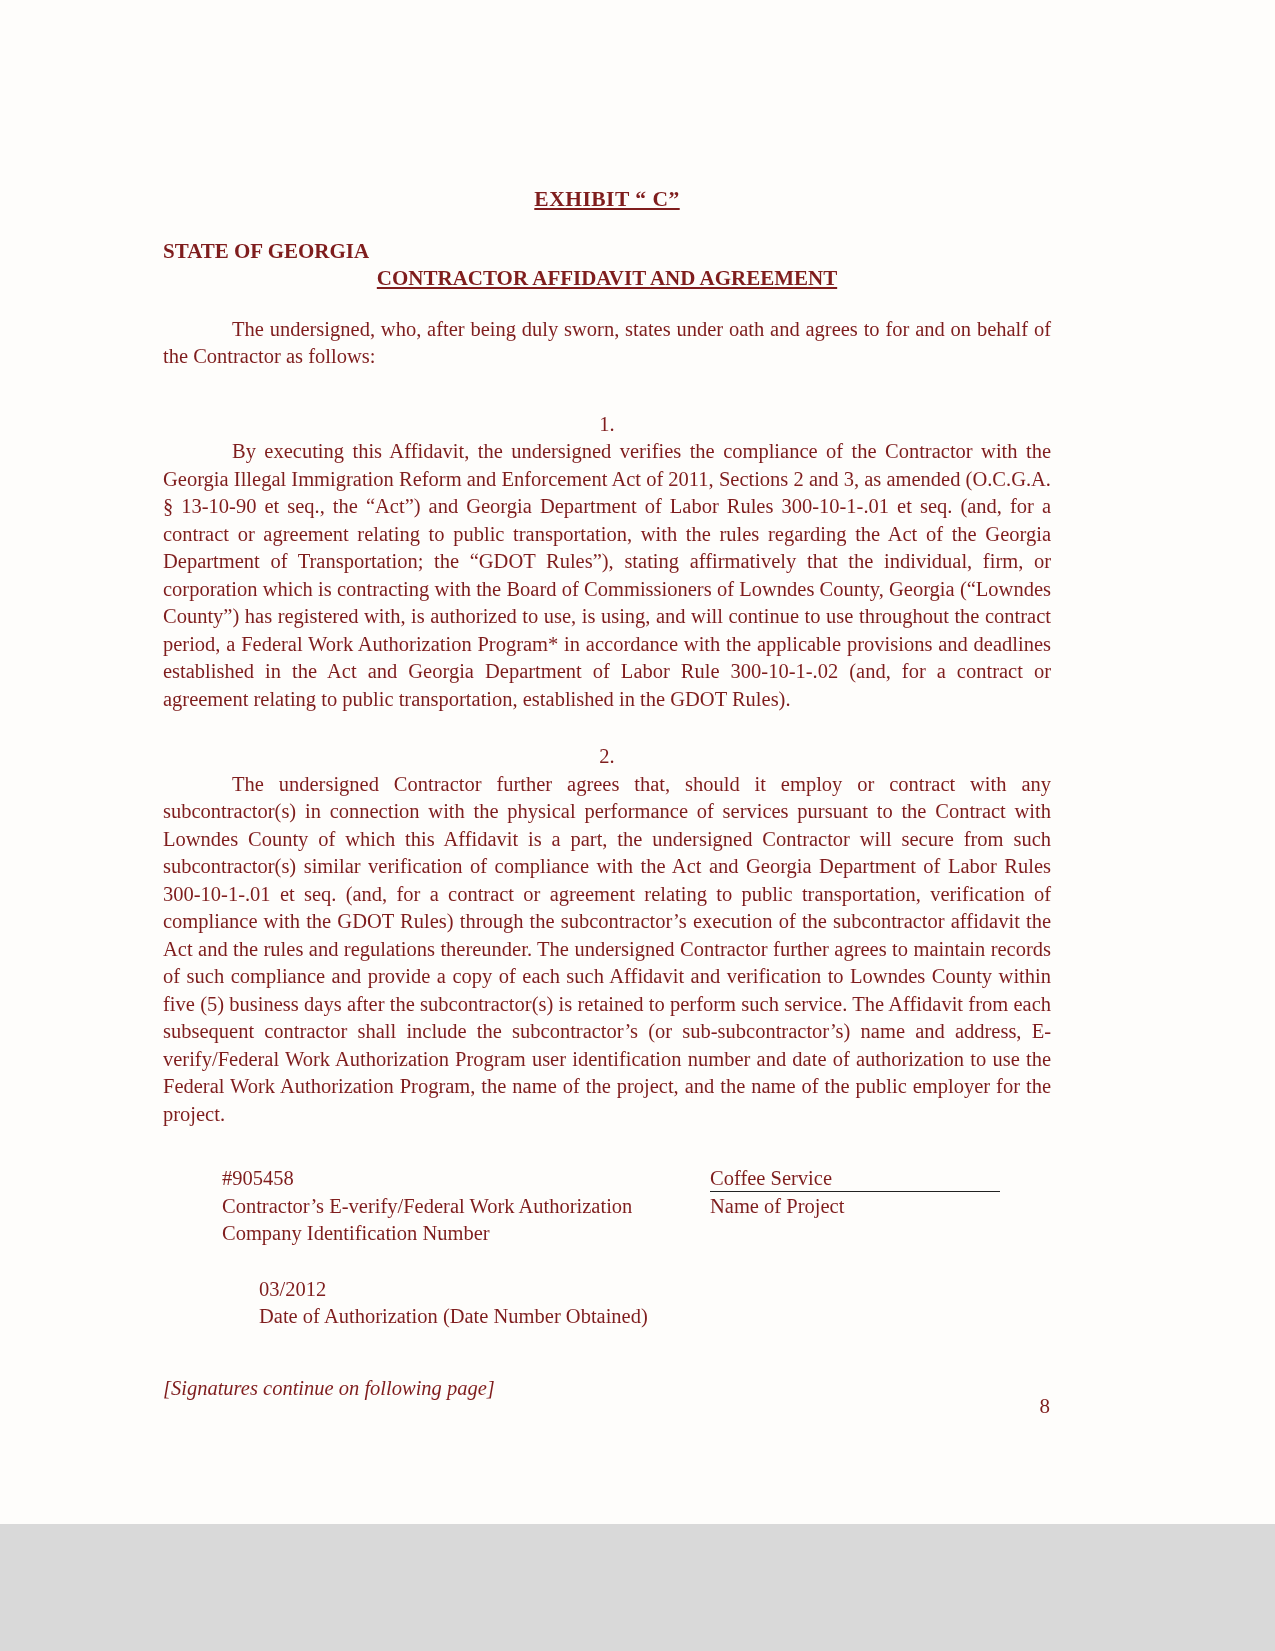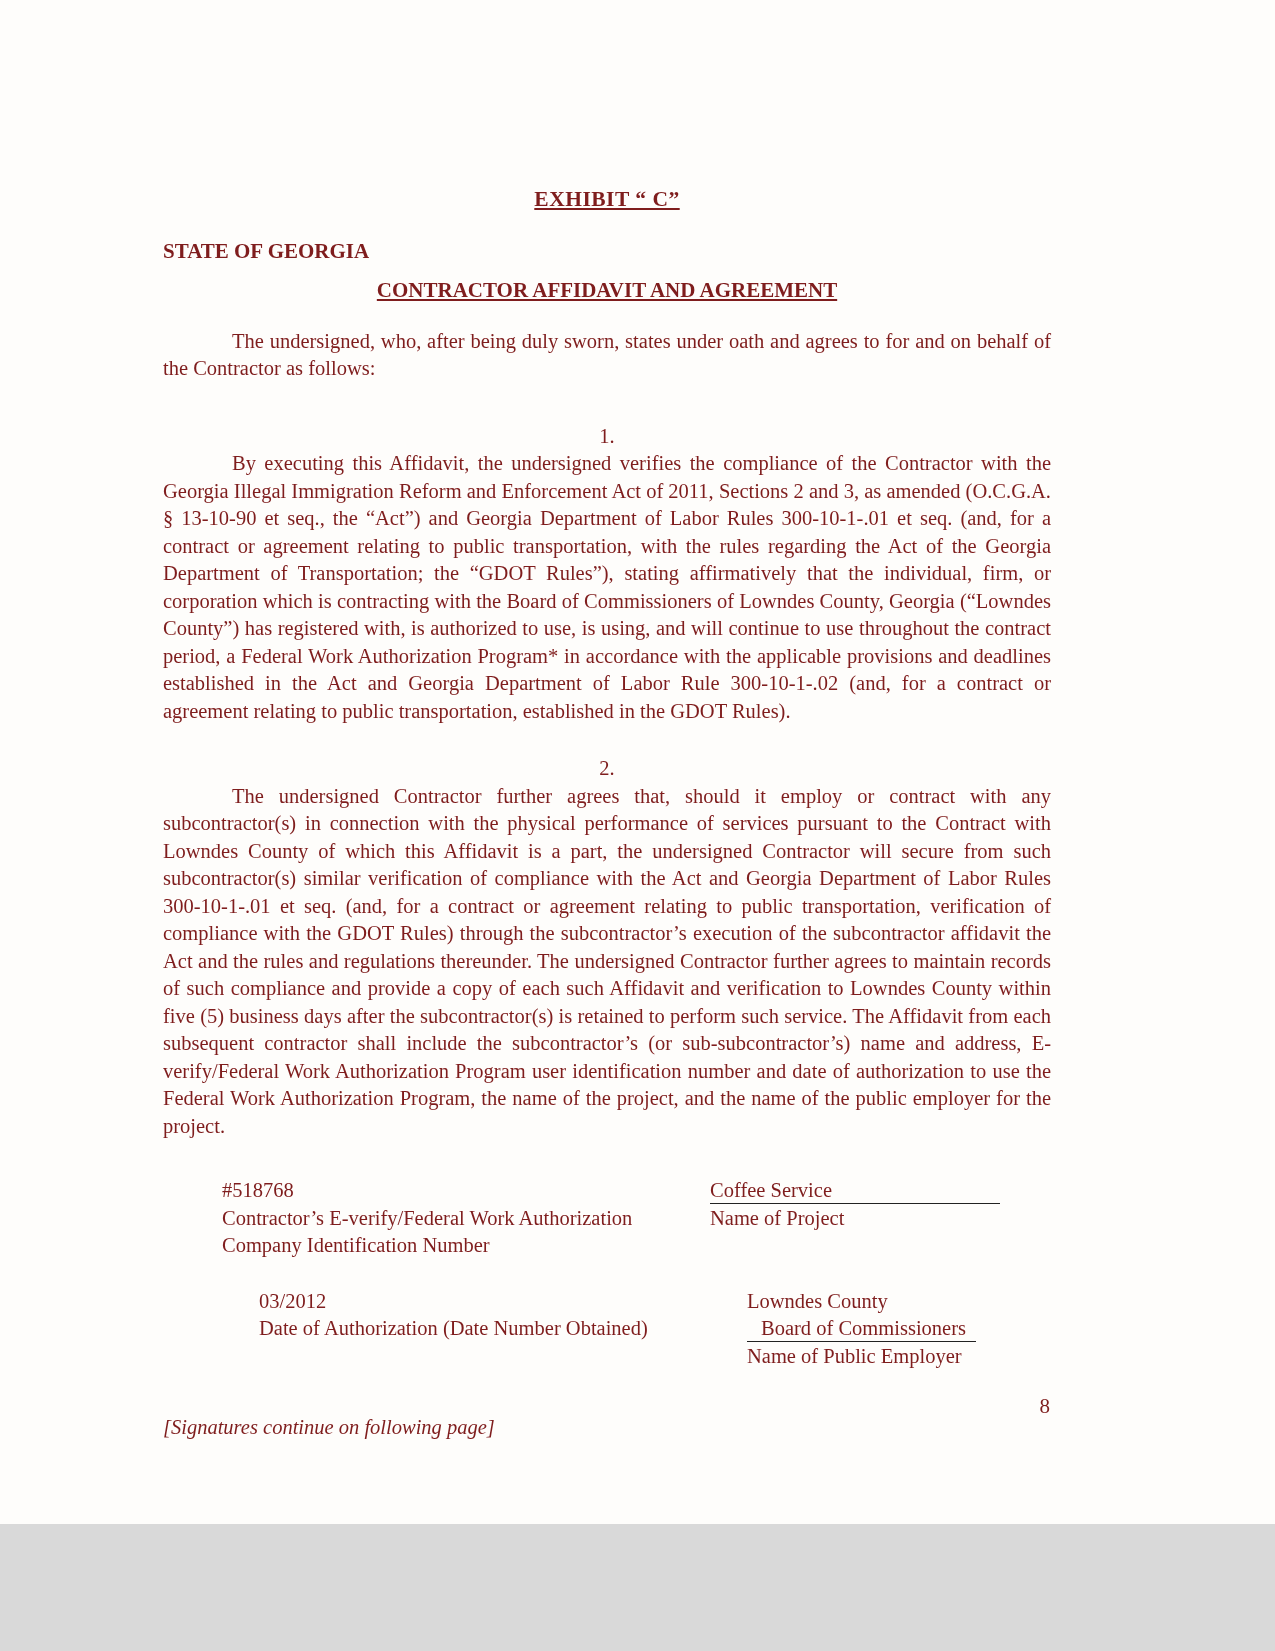--- a/index.html
+++ b/index.html
@@ -22,21 +22,21 @@
   }
   p { margin: 0; }
   .bold { font-weight: bold; }
   .underline { text-decoration: underline; }
   .italic { font-style: italic; }
   .justify { text-align: justify; }
   .indent { text-indent: 69px; }
 
   .exhibit-title { text-align: center; font-size: 21.5px; letter-spacing: 0.5px; }
   .state-line { margin-top: 24px; font-size: 21px; }
-  .doc-title { text-align: center; margin-top: 12px; font-size: 21px; }
+  .doc-title { text-align: center; margin-top: 0px; font-size: 21px; }
 
   .intro-para { margin-top: 23px; }
 
   .sec-num { text-align: center; margin-top: 40px; }
   .sec-num-2 { text-align: center; margin-top: 30px; }
   .sec-body { margin-top: 0; }
 
   .fields-block { margin-top: 37px; margin-left: 59px; }
   .fields-row { display: flex; }
   .fields-row + .fields-row { margin-top: 28px; margin-left: 37px; }
@@ -85,44 +85,37 @@
   <div class="sec-num">1.</div>
   <p class="sec-body indent justify">By executing this Affidavit, the undersigned verifies the compliance of the Contractor with the Georgia Illegal Immigration Reform and Enforcement Act of 2011, Sections 2 and 3, as amended (O.C.G.A. § 13-10-90 et seq., the “Act”) and Georgia Department of Labor Rules 300-10-1-.01 et seq. (and, for a contract or agreement relating to public transportation, with the rules regarding the Act of the Georgia Department of Transportation; the “GDOT Rules”), stating affirmatively that the individual, firm, or corporation which is contracting with the Board of Commissioners of Lowndes County, Georgia (“Lowndes County”) has registered with, is authorized to use, is using, and will continue to use throughout the contract period, a Federal Work Authorization Program* in accordance with the applicable provisions and deadlines established in the Act and Georgia Department of Labor Rule 300-10-1-.02 (and, for a contract or agreement relating to public transportation, established in the GDOT Rules).</p>
 
   <div class="sec-num-2">2.</div>
   <p class="sec-body indent justify">The undersigned Contractor further agrees that, should it employ or contract with any subcontractor(s) in connection with the physical performance of services pursuant to the Contract with Lowndes County of which this Affidavit is a part, the undersigned Contractor will secure from such subcontractor(s) similar verification of compliance with the Act and Georgia Department of Labor Rules 300-10-1-.01 et seq. (and, for a contract or agreement relating to public transportation, verification of compliance with the GDOT Rules) through the subcontractor’s execution of the subcontractor affidavit the Act and the rules and regulations thereunder.  The undersigned Contractor further agrees to maintain records of such compliance and provide a copy of each such Affidavit and verification to Lowndes County within five (5) business days after the subcontractor(s) is retained to perform such service.  The Affidavit from each subsequent contractor shall include the subcontractor’s (or sub-subcontractor’s) name and address, E-verify/Federal Work Authorization Program user identification number and date of authorization to use the Federal Work Authorization Program, the name of the project, and the name of the public employer for the project.</p>
 
   <div class="fields-block">
 
     <div class="fields-row">
       <div class="col-left">
-        <div>#518768</div>
+        <div>#905458</div>
         <div>Contractor’s E-verify/Federal Work Authorization</div>
         <div>Company Identification Number</div>
       </div>
       <div class="col-right">
         <div>
           <span class="sig-line">Coffee Service</span>
         </div>
         <div>Name of Project</div>
       </div>
     </div>
 
     <div class="fields-row">
       <div class="col-left">
         <div>03/2012</div>
         <div>Date of Authorization (Date Number Obtained)</div>
       </div>
-      <div class="col-right">
-        <div>Lowndes County</div>
-        <div>
-          <span class="sig-line-short">Board of Commissioners</span>
-        </div>
-        <div>Name of Public Employer</div>
-      </div>
     </div>
 
   </div>
 
   <div class="signature-note italic">[Signatures continue on following page]</div>
 
   <div class="page-number">8</div>
 
 </div>
 

